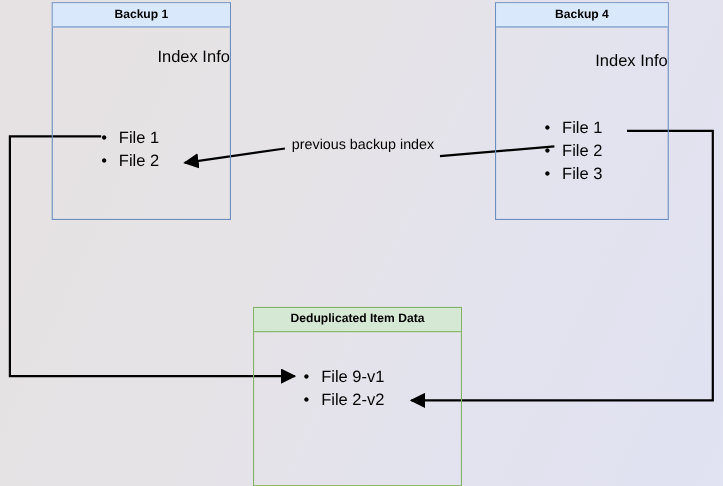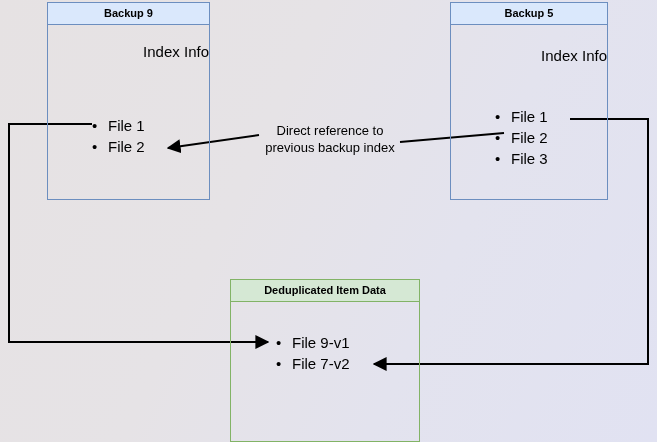--- a/index.html
+++ b/index.html
@@ -116,44 +116,43 @@
     <path d="M 92 124 L 9 124 L 9 342 L 268 342" fill="none" stroke="#000" stroke-width="2" marker-end="url(#arrow)"></path>
 
     <path d="M 570 119 L 648 119 L 648 364 L 374 364" fill="none" stroke="#000" stroke-width="2" marker-end="url(#arrow)"></path>
 
     <path d="M 259 135 L 168 148" fill="none" stroke="#000" stroke-width="2" marker-end="url(#arrow)"></path>
 
     <path d="M 504 133 L 400 142" fill="none" stroke="#000" stroke-width="2"></path>
   </svg>
 
   <div class="box" style="left:47px; top:2px; width:163px; height:198px;">
-    <div class="box-header">Backup 9</div>
+    <div class="box-header">Backup 1</div>
     <div class="index-title" style="top:40px;">Index Info</div>
     <ul class="filelist" style="left:44px; top:112px;">
       <li>File 1</li>
       <li>File 2</li>
     </ul>
   </div>
 
   <div class="box" style="left:450px; top:2px; width:158px; height:198px;">
-    <div class="box-header">Backup 5</div>
+    <div class="box-header">Backup 4</div>
     <div class="index-title" style="top:44px;">Index Info</div>
     <ul class="filelist" style="left:44px; top:103px;">
       <li>File 1</li>
       <li>File 2</li>
       <li>File 3</li>
     </ul>
   </div>
 
   <div class="box green" style="left:230px; top:279px; width:190px; height:163px;">
     <div class="box-header">Deduplicated Item Data</div>
     <ul class="filelist" style="left:45px; top:52px;">
       <li>File 9-v1</li>
-      <li>File 7-v2</li>
+      <li>File 2-v2</li>
     </ul>
   </div>
 
   <div class="caption" style="left:247px; top:122px; width:166px;">
-    <div>Direct reference to</div>
     <div>previous backup index</div>
   </div>
 
 </div>
 
 </body></html>

